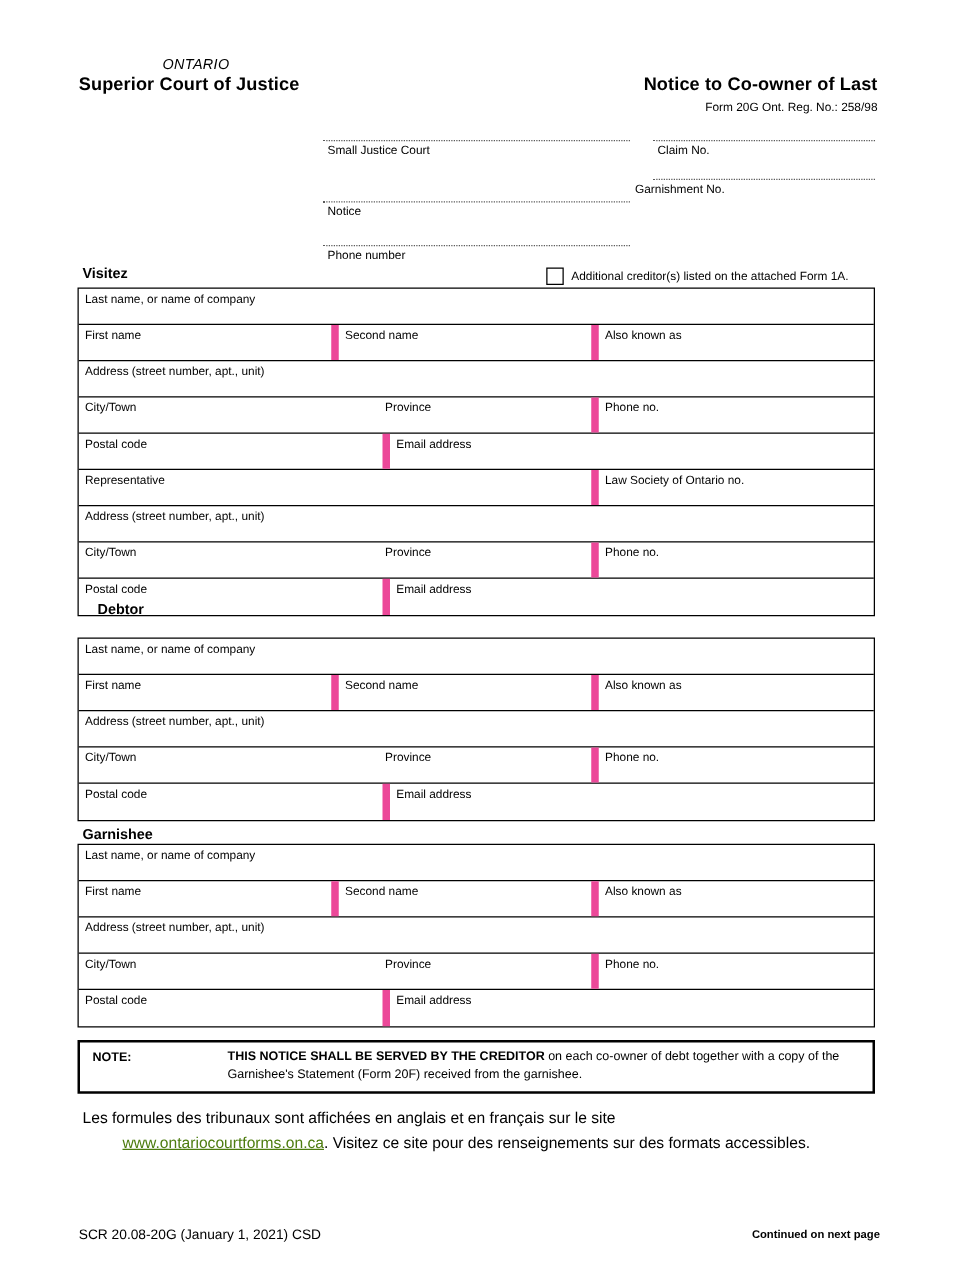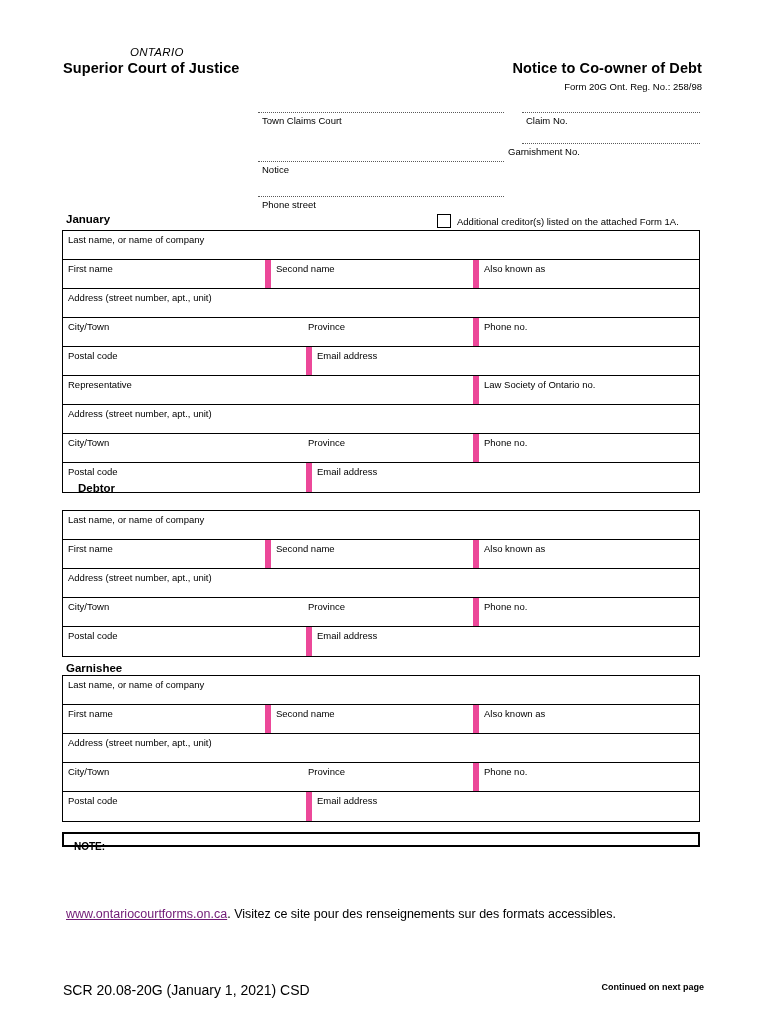--- a/index.html
+++ b/index.html
@@ -140,65 +140,66 @@
 
   
   .fr-block {
     position: absolute;
     left: 66px;
     width: 650px;
     font-size: 12.5px;
     line-height: 20px;
   }
   .fr-link {
-    color: #701a75;
+    color: #4d7c0f;
     text-decoration: underline;
+    margin-left: 32px;
   }
 
   
   .ft-left {
     position: absolute;
     left: 63px;
     top: 982px;
-    font-size: 14px;
+    font-size: 11px;
   }
   .ft-right {
     position: absolute;
     right: 66px;
     top: 982px;
     font-size: 9px;
     font-weight: bold;
   }
 </style>
 </head>
 <body>
 
 <div class="page">
 
   <div class="hdr-ontario">ONTARIO</div>
   <div class="hdr-court">Superior Court of Justice</div>
-  <div class="hdr-title">Notice to Co-owner of Debt</div>
+  <div class="hdr-title">Notice to Co-owner of Last</div>
   <div class="hdr-formno">Form 20G Ont. Reg. No.: 258/98</div>
 
   <div class="dline" style="left:258px; top:112px; width:246px;"></div>
-  <div class="dlabel" style="left:262px; top:115px;">Town Claims Court</div>
+  <div class="dlabel" style="left:262px; top:115px;">Small Justice Court</div>
 
   <div class="dline" style="left:258px; top:161px; width:246px;"></div>
   <div class="dlabel" style="left:262px; top:164px;">Notice</div>
 
   <div class="dline" style="left:258px; top:196px; width:246px;"></div>
-  <div class="dlabel" style="left:262px; top:199px;">Phone street</div>
+  <div class="dlabel" style="left:262px; top:199px;">Phone number</div>
 
   <div class="dline" style="left:522px; top:112px; width:178px;"></div>
   <div class="dlabel" style="left:526px; top:115px;">Claim No.</div>
 
   <div class="dline" style="left:522px; top:143px; width:178px;"></div>
   <div class="dlabel" style="left:508px; top:146px;">Garnishment No.</div>
 
-  <div class="sec-head" style="top:213px;">January</div>
+  <div class="sec-head" style="top:213px;">Visitez</div>
   <div class="cb-box" style="left:437px; top:214px;"></div>
   <div class="cb-label" style="left:457px; top:216px;">Additional creditor(s) listed on the attached Form 1A.</div>
   <div class="ftable" style="top:230px;">
       <div class="frow">
         <div class="cell" style="left: 0px; width: 638px;">Last name, or name of company</div>
       </div>
       <div class="frow">
         <div class="cell" style="left: 0px; width: 202px;">First name</div>
         <div class="cell vline" style="left: 202px; width: 208px;">Second name</div>
         <div class="cell vline" style="left: 410px; width: 228px;">Also known as</div>
@@ -276,23 +277,26 @@
         <div class="cell vline" style="left: 410px; width: 228px;">Phone no.</div>
       </div>
       <div class="frow last">
         <div class="cell" style="left: 0px; width: 243px;">Postal code</div>
         <div class="cell vline" style="left: 243px; width: 395px;">Email address</div>
       </div>
     </div>
 
   <div class="notebox" style="top:832px;">
     <div class="note-label">NOTE:</div>
+    <div class="note-body">
+      <span class="note-strong">THIS NOTICE SHALL BE SERVED BY THE CREDITOR</span><span> on each co-owner of debt together with a copy of the Garnishee's Statement (Form 20F) received from the garnishee.</span>
+    </div>
   </div>
 
   <div class="fr-block" style="top:884px;">
-    <br>
+    <span>Les formules des tribunaux sont affichées en anglais et en français sur le site</span><br>
     <a class="fr-link" href="#">www.ontariocourtforms.on.ca</a><span>. Visitez ce site pour des renseignements sur des formats accessibles.</span>
   </div>
 
   <div class="ft-left">SCR 20.08-20G (January 1, 2021) CSD</div>
   <div class="ft-right">Continued on next page</div>
 
 </div>
 
 </body></html>

